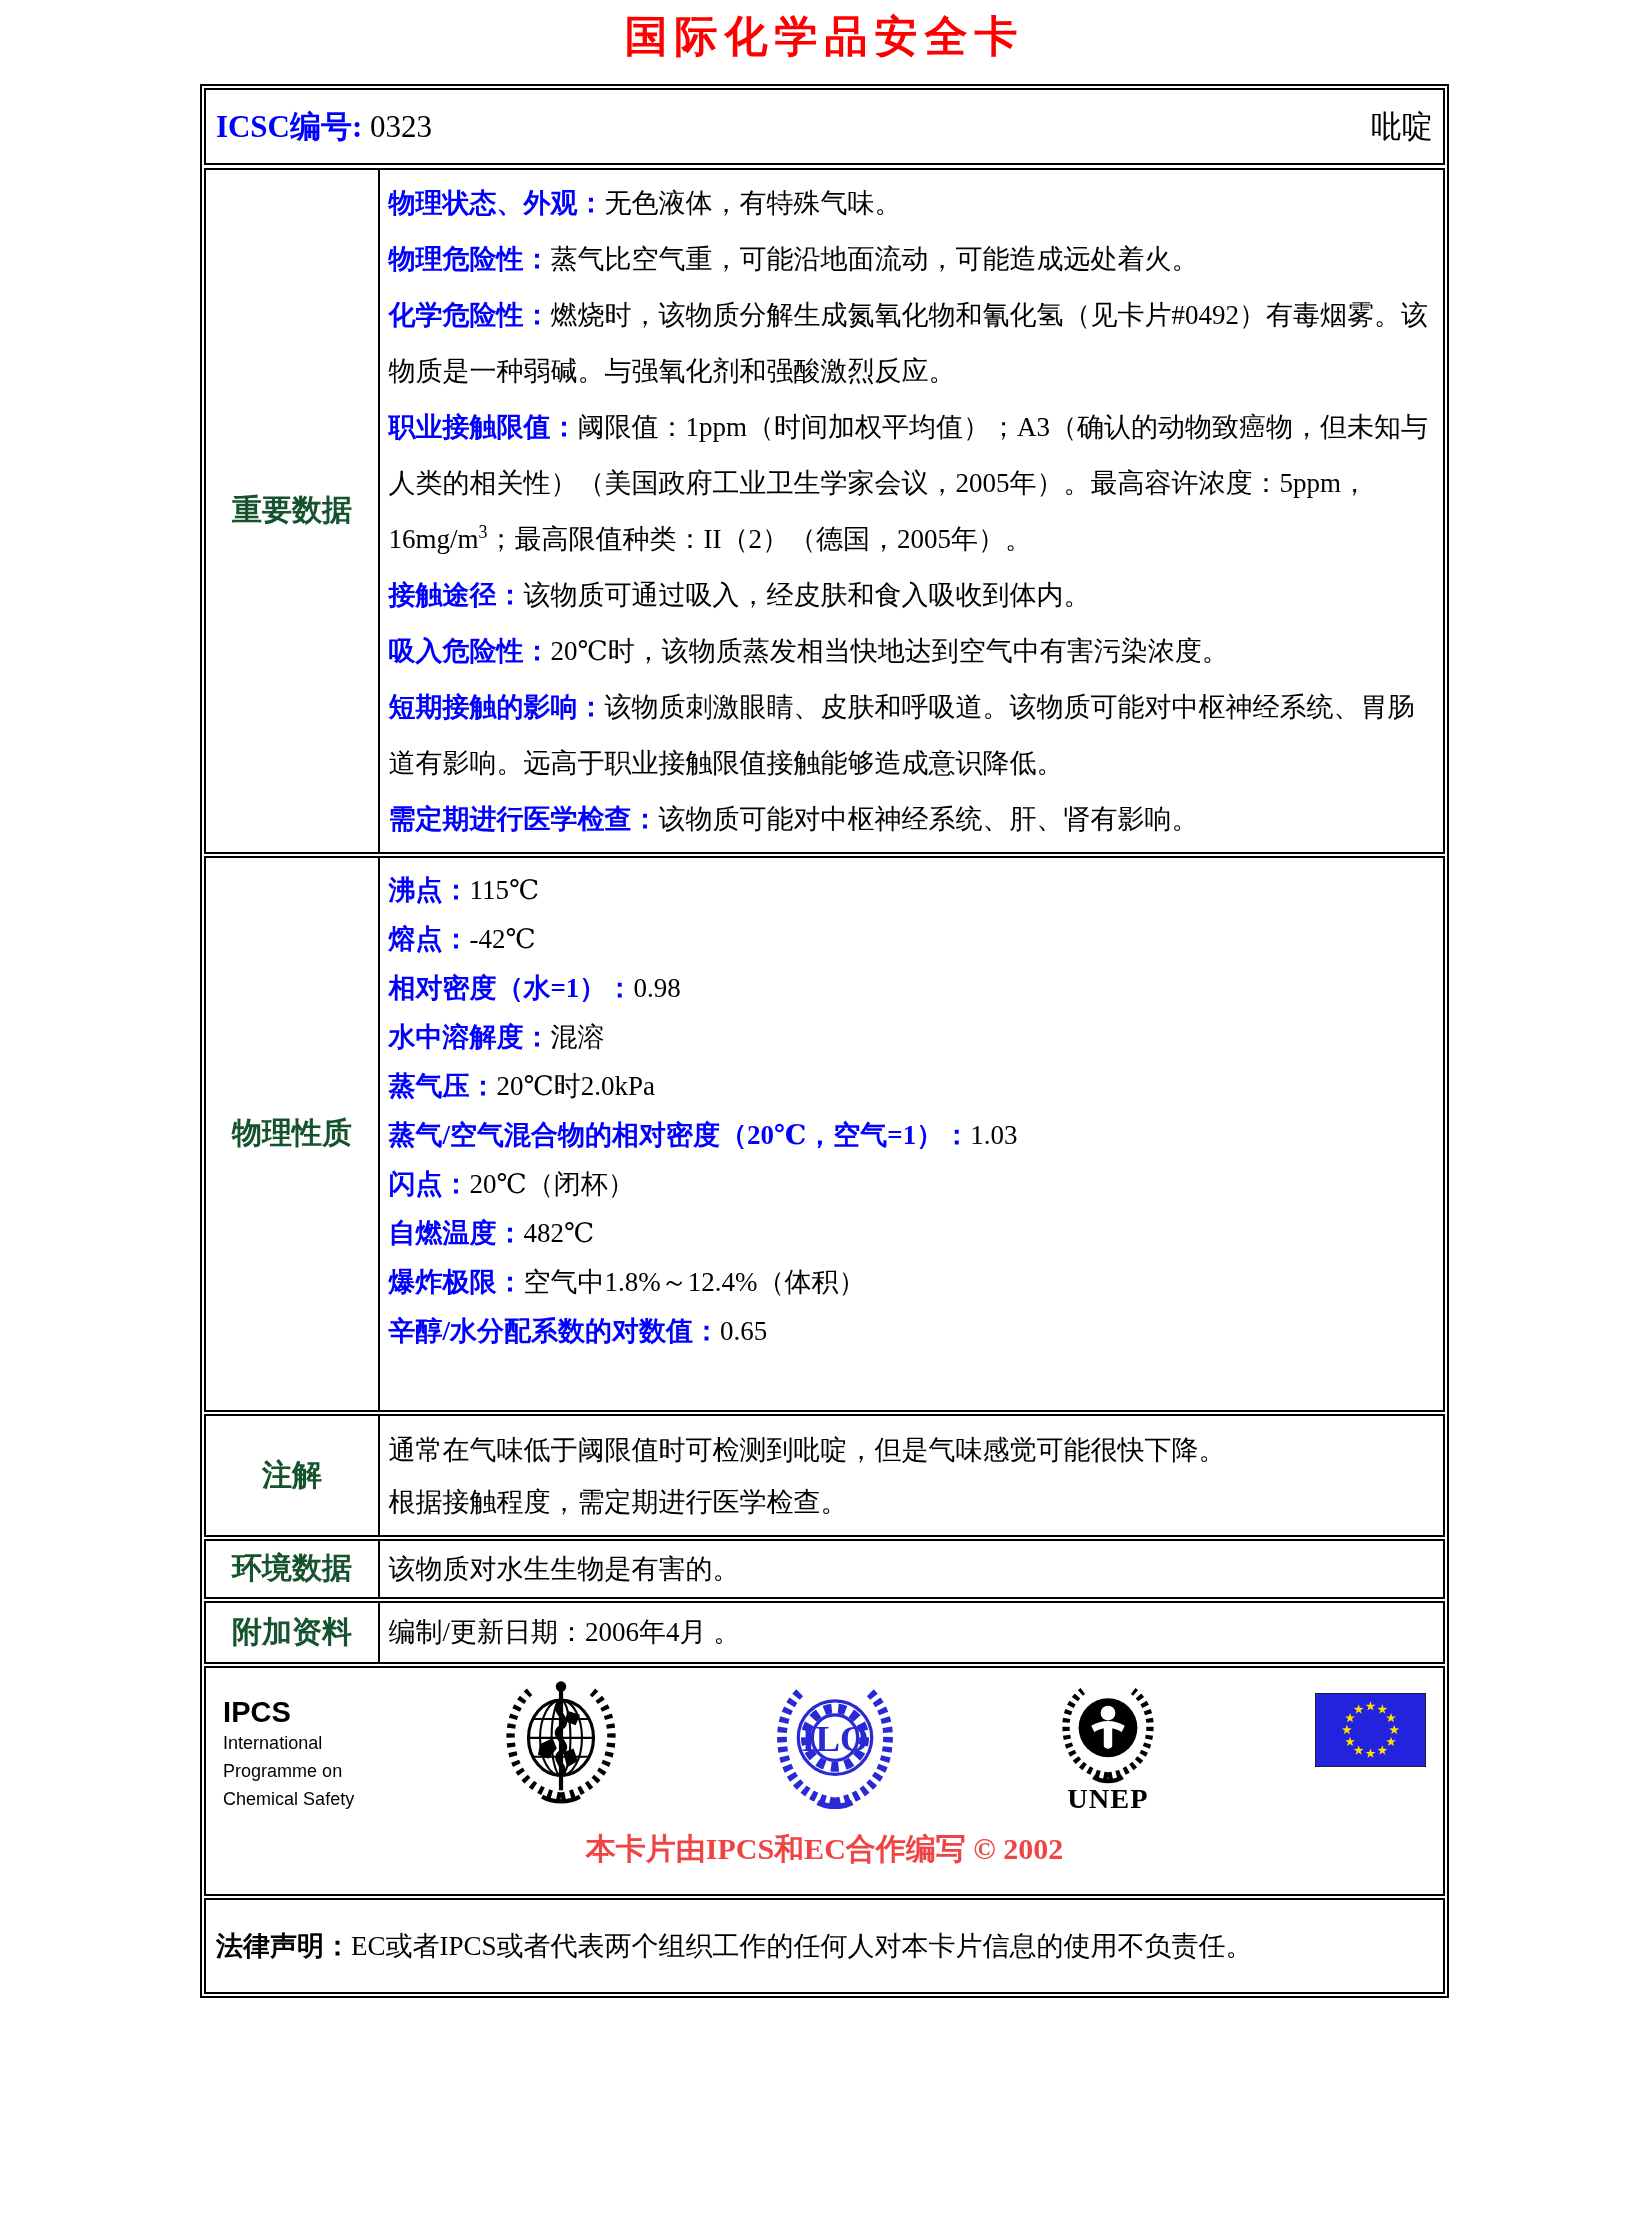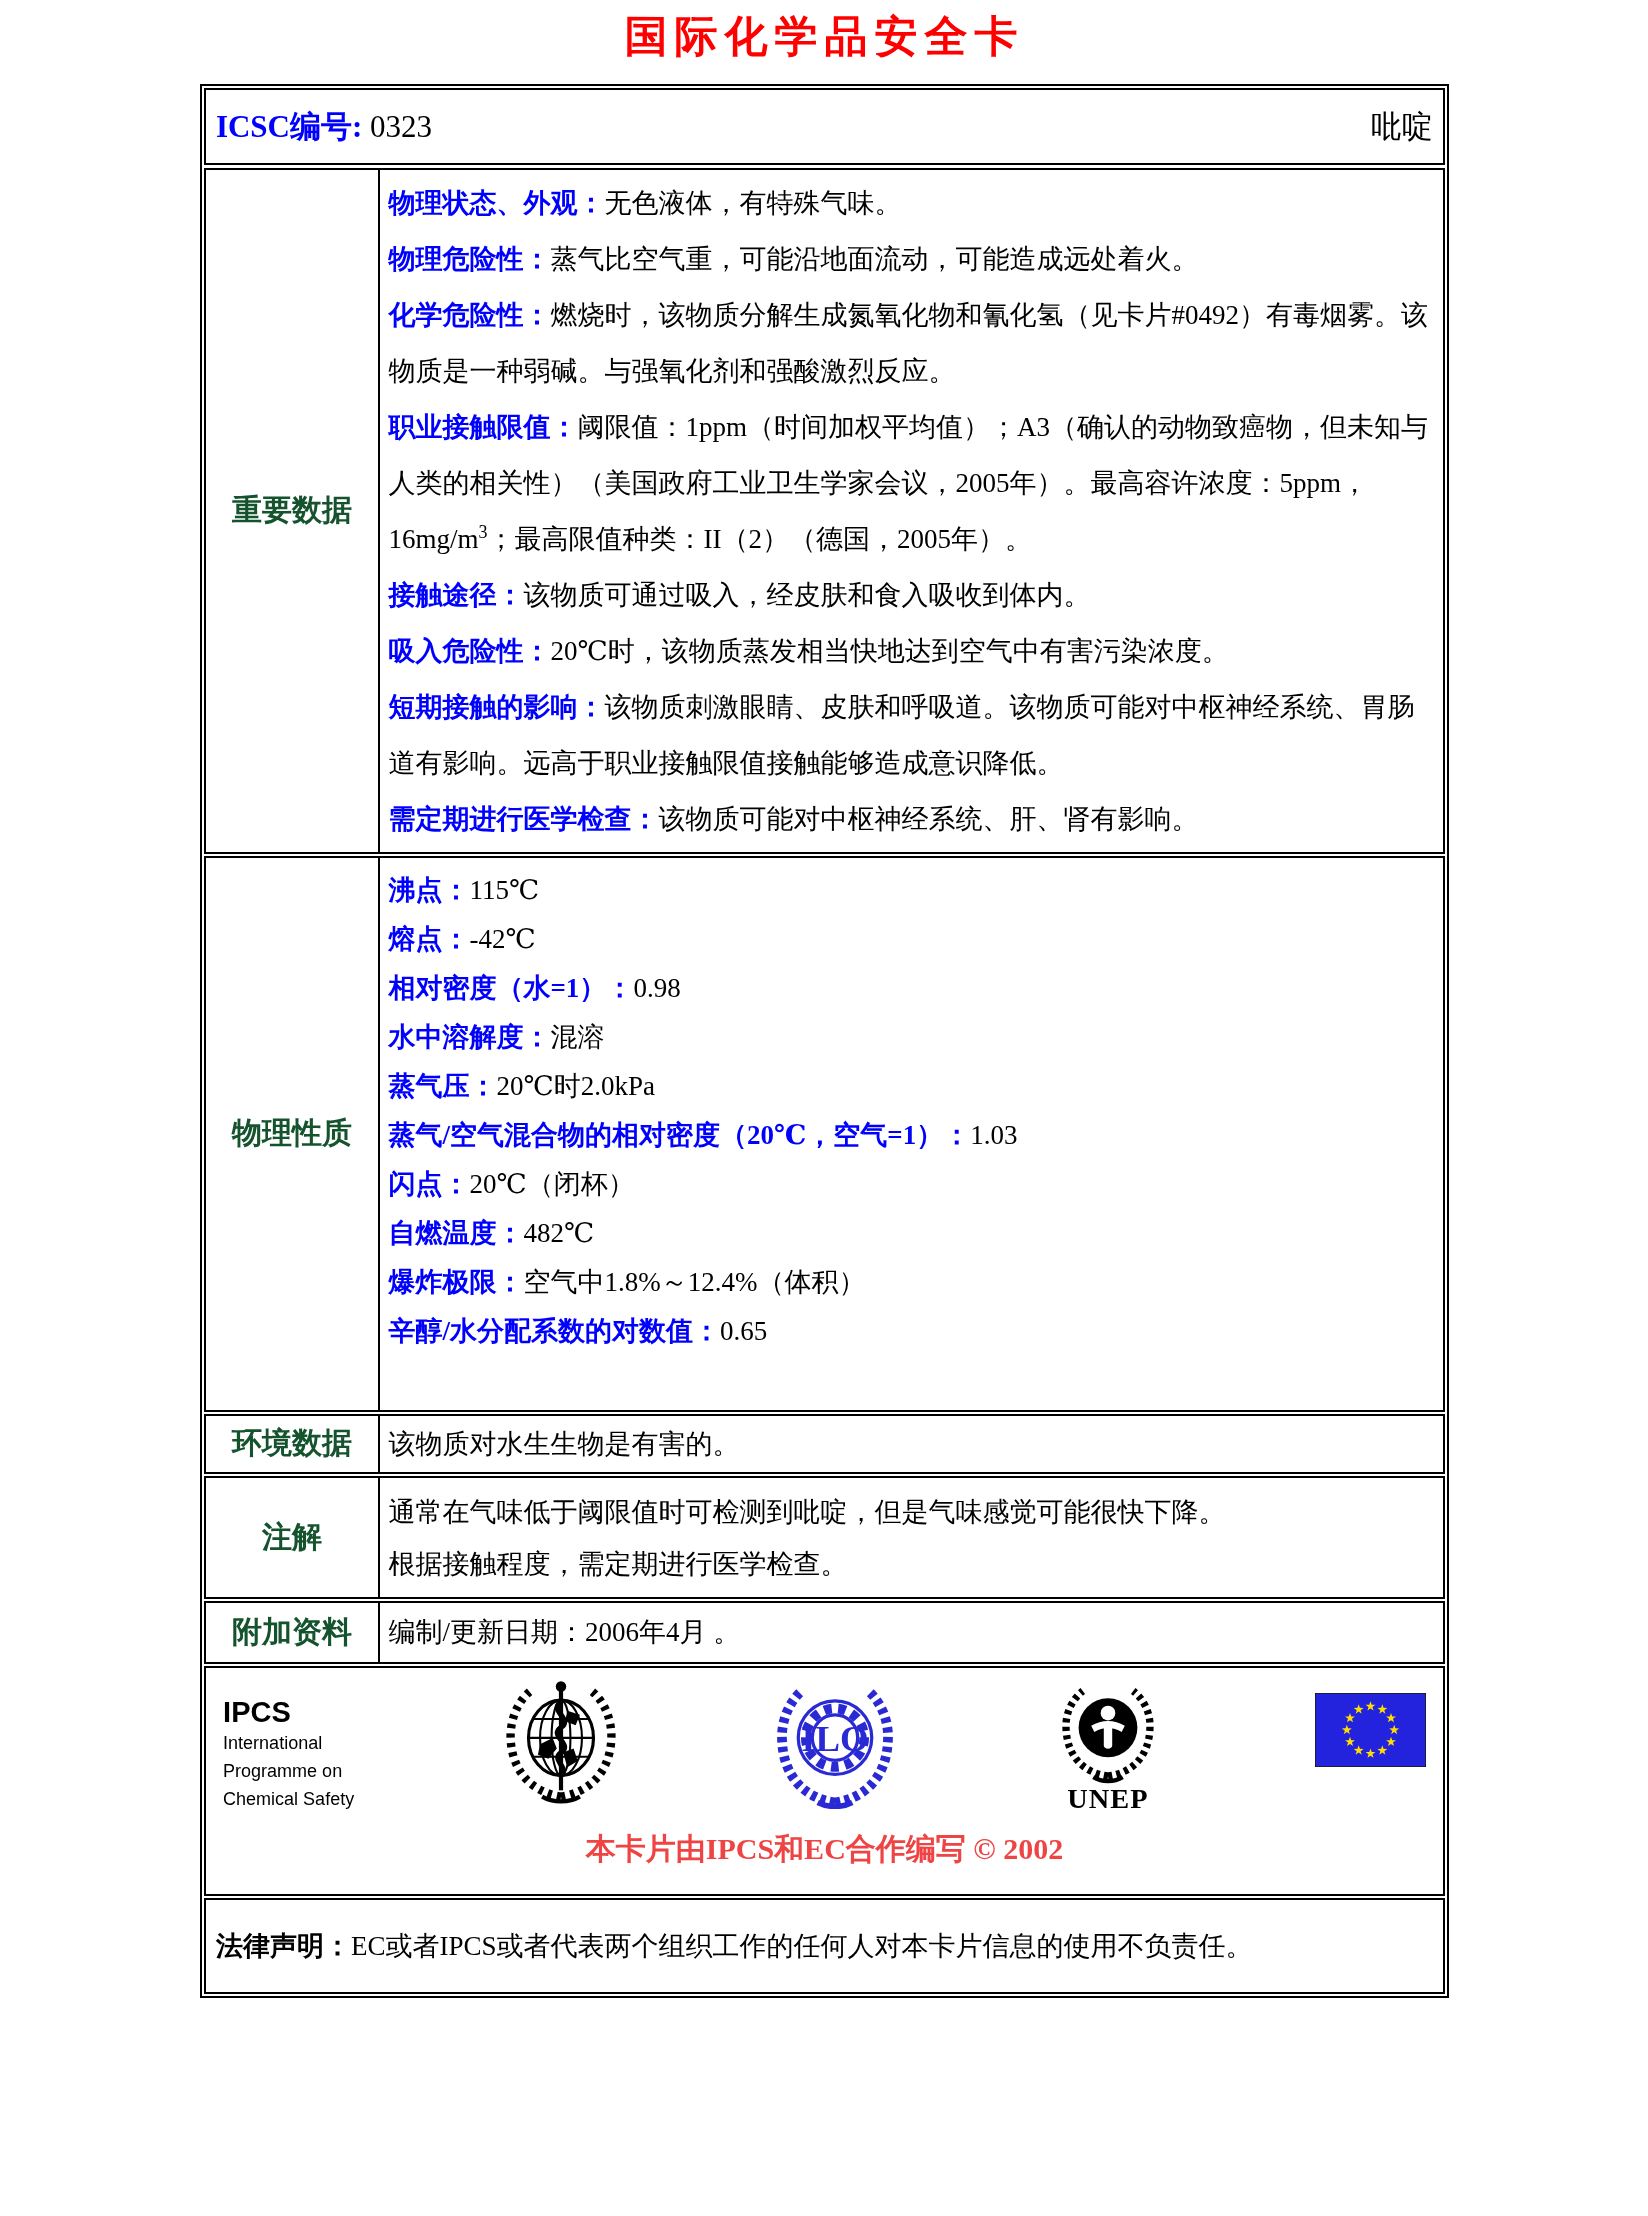--- a/index.html
+++ b/index.html
@@ -83,32 +83,32 @@
         <div class="para"><span class="item-label">水中溶解度：</span><span>混溶</span></div>
         <div class="para"><span class="item-label">蒸气压：</span><span>20℃时2.0kPa</span></div>
         <div class="para"><span class="item-label">蒸气/空气混合物的相对密度（20℃，空气=1）：</span><span>1.03</span></div>
         <div class="para"><span class="item-label">闪点：</span><span>20℃（闭杯）</span></div>
         <div class="para"><span class="item-label">自燃温度：</span><span>482℃</span></div>
         <div class="para"><span class="item-label">爆炸极限：</span><span>空气中1.8%～12.4%（体积）</span></div>
         <div class="para"><span class="item-label">辛醇/水分配系数的对数值：</span><span>0.65</span></div>
       </div>
     </div>
 
+    <div class="row r-notes">
+      <div class="label-cell">注解</div>
+      <div class="content-cell">
+        <div class="para">通常在气味低于阈限值时可检测到吡啶，但是气味感觉可能很快下降。</div>
+        <div class="para">根据接触程度，需定期进行医学检查。</div>
+      </div>
+    </div>
+
     <div class="row r-env">
       <div class="label-cell">环境数据</div>
       <div class="content-cell">
         <span>该物质对水生生物是有害的。</span>
-      </div>
-    </div>
-
-    <div class="row r-notes">
-      <div class="label-cell">注解</div>
-      <div class="content-cell">
-        <div class="para">通常在气味低于阈限值时可检测到吡啶，但是气味感觉可能很快下降。</div>
-        <div class="para">根据接触程度，需定期进行医学检查。</div>
       </div>
     </div>
 
     <div class="row r-add">
       <div class="label-cell">附加资料</div>
       <div class="content-cell">
         <span>编制/更新日期：2006年4月 。</span>
       </div>
     </div>
 

